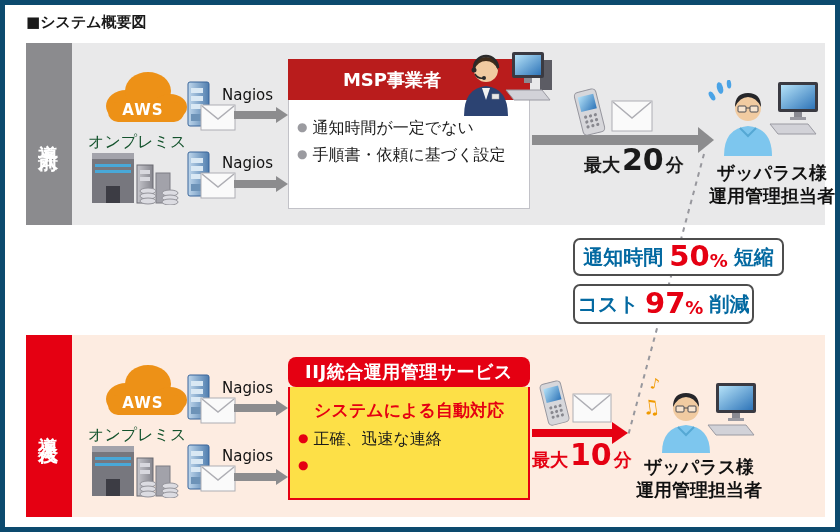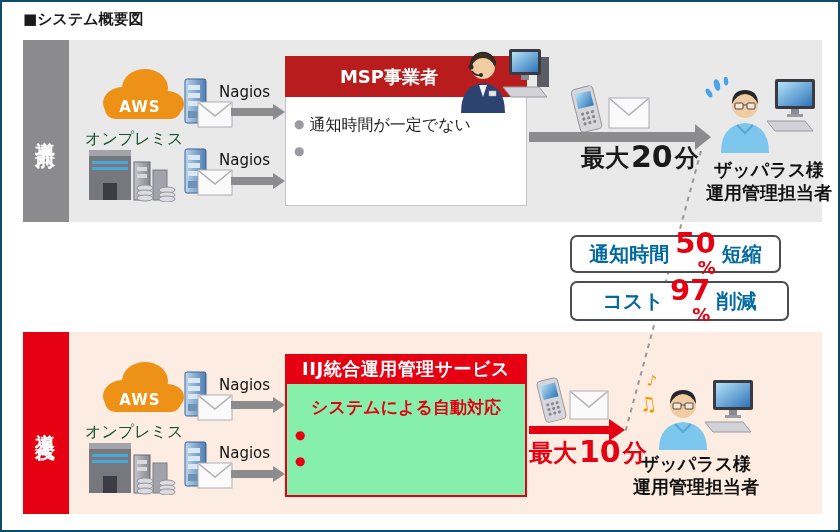--- a/index.html
+++ b/index.html
@@ -1,18 +1,18 @@
 <!DOCTYPE html>
 <html><head>
 <meta charset="utf-8">
 <style>
   html,body{margin:0;padding:0;background:#fff;}
   .page{
     position:relative;width:840px;height:532px;background:#fff;
-    border:2px solid #0c4a6e;box-sizing:border-box;overflow:hidden;
+    border:5px solid #0c4a6e;box-sizing:border-box;overflow:hidden;
     font-family:"DejaVu Sans","Liberation Sans",sans-serif;color:#1a1a1a;
   }
   .abs{position:absolute;}
   .page-title{left:21px;top:8px;font-size:15px;font-weight:600;color:#1a1a1a;}
 
   .section{position:absolute;left:21px;width:799px;height:182px;}
   .sec-before{top:38px;background:#e9e9ea;}
   .sec-after{top:330px;background:#fdece1;}
   .band{position:absolute;left:0;top:0;width:46px;height:182px;display:flex;align-items:center;justify-content:center;
         color:#fff;font-weight:bold;font-size:20px;writing-mode:vertical-rl;text-orientation:upright;letter-spacing:4px;}
@@ -21,22 +21,22 @@
 
   .nagios{font-size:15px;color:#111;}
   .onprem{font-size:16px;font-weight:normal;color:#14532d;}
 
   
   .mbox{position:absolute;width:242px;}
   .mbox-header{height:41px;background:#b91c1c;color:#fff;font-size:18px;font-weight:bold;
                display:flex;align-items:center;justify-content:center;padding-right:34px;box-sizing:border-box;}
   .mbox-body{background:#fff;border:1px solid #c2c2c8;border-top:none;height:109px;box-sizing:border-box;padding:11px 8px 0;}
   .ibox-header{height:30px;background:#e50012;color:#fff;font-size:18px;font-weight:bold;
-               display:flex;align-items:center;justify-content:center;letter-spacing:0.5px;}
-  .ibox-body{background:#86efac;border:2px solid #e50012;border-top:none;height:113px;box-sizing:border-box;padding:12px 8px 0;}
+               display:flex;align-items:center;justify-content:center;letter-spacing:0.5px;border-radius:8px;}
+  .ibox-body{background:#fde047;border:2px solid #e50012;border-top:none;height:113px;box-sizing:border-box;padding:12px 8px 0;}
   .headline{text-align:center;font-size:17px;font-weight:bold;}
   .headline-red{color:#e50012;}
   .bullet-row{display:flex;align-items:flex-start;gap:5px;font-size:16px;margin-top:7px;line-height:1.25;}
   .dot{font-size:12px;line-height:1.6;}
   .dot-gray{color:#9b9ba0;}
   .dot-red{color:#e50012;}
 
   
   .arr{position:absolute;}
   .arr::after{content:"";position:absolute;left:100%;top:50%;transform:translateY(-50%);
@@ -46,29 +46,29 @@
   .arr-red{background:#e50012;}
   .arr-red::after{border-left-color:#e50012;}
   .arr-sm{height:8px;}
   .arr-sm::after{border-width:8px 0 8px 12px;}
   .arr-lg{height:10px;}
   .arr-lg::after{border-width:13px 0 13px 16px;}
   .arr-red.arr-sm::after{border-width:11px 0 11px 16px;}
 
   .dur{display:flex;align-items:flex-end;gap:2px;font-weight:bold;color:#1a1a1a;}
   .dur .v{font-size:30px;line-height:0.95;}
-  .dur .t{font-size:24px;line-height:1.1;}
+  .dur .t{font-size:18px;line-height:1.1;}
   .dur-red{color:#e50012;}
 
   .recipient{text-align:center;font-size:18px;font-weight:600;line-height:1.3;color:#111;}
 
   .callout{position:absolute;background:#fff;border:2px solid #4d4d4d;border-radius:7px;z-index:2;
            display:flex;align-items:center;justify-content:center;gap:6px;box-sizing:border-box;}
   .callout .lbl,.callout .res{font-size:20px;font-weight:bold;color:#0369a1;}
-  .callout .pct{display:inline-flex;align-items:flex-end;color:#e50012;font-weight:bold;flex-direction:column;}
+  .callout .pct{display:inline-flex;align-items:flex-end;color:#e50012;font-weight:bold;}
   .callout .val{font-size:29px;line-height:0.95;}
   .callout .unit{font-size:18px;line-height:1.1;}
 
   .note{position:absolute;color:#f09a00;font-weight:bold;}
   .dash-layer{position:absolute;z-index:1;}
 </style>
 </head>
 <body>
 
 <svg width="0" height="0" style="position:absolute">
@@ -153,20 +153,21 @@
 
     <div class="mbox" style="left:262px;top:16px">
       <div class="mbox-header">MSP事業者</div>
       <div class="mbox-body">
         <div class="bullet-row">
           <span class="dot dot-gray">●</span>
           <span>通知時間が一定でない</span>
         </div>
         <div class="bullet-row">
           <span class="dot dot-gray">●</span>
+          <span>手順書・依頼に基づく設定</span>
         </div>
       </div>
     </div>
 
     <svg class="abs" style="left:430px;top:5px" width="100" height="70" viewBox="0 0 100 70">
       <rect x="84" y="12" width="12" height="30" fill="#5c5c64"></rect>
       <rect x="56" y="4" width="32" height="26" rx="2" fill="#3a3a42"></rect>
       <rect x="59" y="7" width="26" height="20" fill="url(#g-screen)"></rect>
       <rect x="68" y="30" width="8" height="5" fill="#8a8a92"></rect>
       <polygon points="50,42 86,42 94,52 58,52" fill="#d2d2d8" stroke="#9a9aa2"></polygon>
@@ -241,21 +242,21 @@
   </svg>
 
   <div class="callout" style="left:568px;top:233px;width:211px;height:38px">
     <span class="lbl">通知時間</span>
     <span class="pct">
       <span class="val">50</span>
       <span class="unit">%</span>
     </span>
     <span class="res">短縮</span>
   </div>
-  <div class="callout" style="left:568px;top:279px;width:219px;height:40px">
+  <div class="callout" style="left:568px;top:279px;width:181px;height:40px">
     <span class="lbl">コスト</span>
     <span class="pct">
       <span class="val">97</span>
       <span class="unit">%</span>
     </span>
     <span class="res">削減</span>
   </div>
 
   <div class="section sec-after">
     <div class="band band-red">導入後</div>
@@ -315,20 +316,21 @@
       <polyline points="2,2 18,15 34,2" fill="none" stroke="#aeaeb4" stroke-width="1.5"></polyline>
     </svg>
     <div class="abs arr arr-gray arr-sm" style="left:208px;top:138px;width:42px"></div>
 
     <div class="mbox" style="left:262px;top:22px">
       <div class="ibox-header">IIJ統合運用管理サービス</div>
       <div class="ibox-body">
         <div class="headline headline-red">システムによる自動対応</div>
         <div class="bullet-row">
           <span class="dot dot-red">●</span>
+          <span>正確、迅速な連絡</span>
         </div>
         <div class="bullet-row">
           <span class="dot dot-red">●</span>
         </div>
       </div>
     </div>
 
     <div class="abs" style="left:516px;top:46px;transform:rotate(-14deg)">
       <svg width="26" height="44" viewBox="0 0 26 46">
         <rect x="2" y="1" width="22" height="44" rx="4" fill="#d7d7db" stroke="#96969e"></rect>

